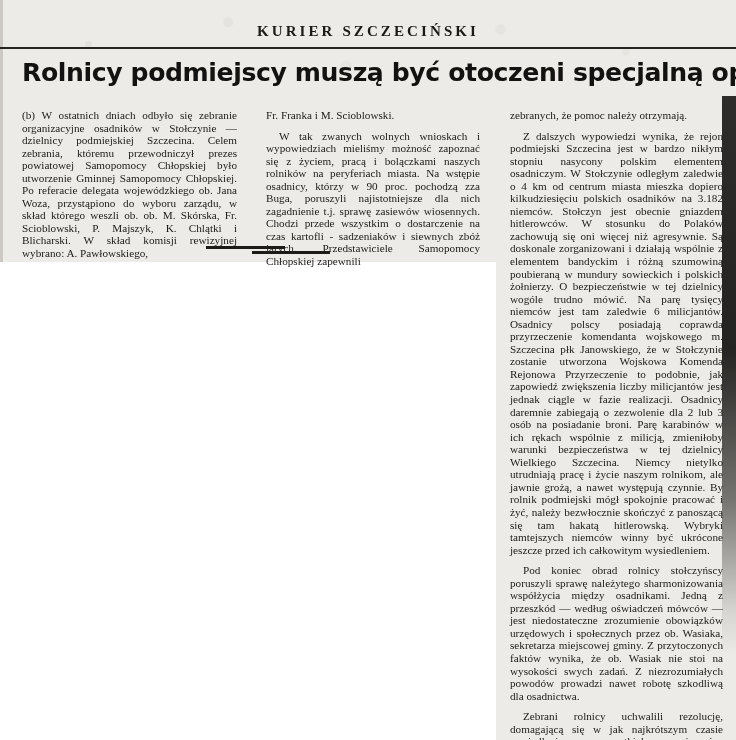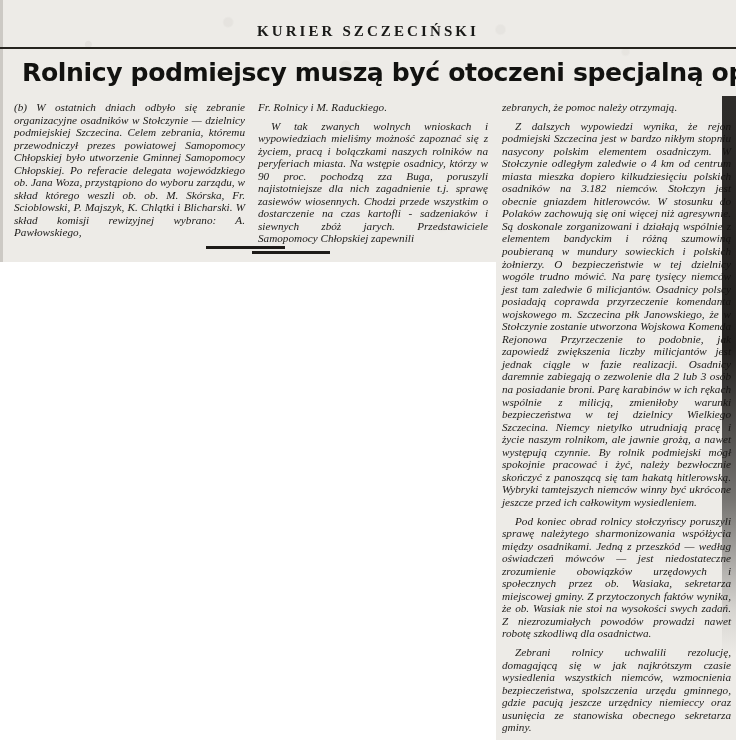--- a/index.html
+++ b/index.html
@@ -137,24 +137,23 @@
     color: #1b1a18;
     text-align: justify;
     -webkit-hyphens: none;
     hyphens: none;
   }
   .col-1 { left: 14px;  width: 231px; }
   .col-2 { left: 258px; width: 230px; }
   .col-3 { left: 502px; width: 229px; }
 
   .col p {
-    margin: 0;
+    margin: 8px;
     text-indent: 13px;
     text-align: justify;
-    font-style: italic;
   }
   .col p.no-indent { text-indent: 0; }
   .col p + p { margin-top: 6px; }
 
   
   .rule-short {
     position: absolute;
     height: 3px;
     background: #1d1b18;
   }
@@ -199,21 +198,21 @@
 
   <div class="bleed">y p y p</div>
 
   <div class="columns">
 
     <div class="col col-1">
       <p class="no-indent">(b) W ostatnich dniach odbyło się zebranie organizacyjne osadników w Stołczynie — dzielnicy podmiejskiej Szczecina. Celem zebrania, któremu przewodniczył prezes powiatowej Samopomocy Chłopskiej było utworzenie Gminnej Samopomocy Chłopskiej. Po referacie delegata wojewódzkiego ob. Jana Woza, przystąpiono do wyboru zarządu, w skład którego weszli ob. ob. M. Skórska, Fr. Scioblowski, P. Majszyk, K. Chlątki i Blicharski. W skład komisji rewizyjnej wybrano: A. Pawłowskiego,</p>
     </div>
 
     <div class="col col-2">
-      <p class="no-indent">Fr. Rolnicy i M. Raduckiego.</p>
+      <p class="no-indent">Fr. Franka i M. Scioblowski.</p>
       <p>W tak zwanych wolnych wnioskach i wypowiedziach mieliśmy możność zapoznać się z życiem, pracą i bolączkami naszych rolników na peryferiach miasta. Na wstępie osadnicy, którzy w 90 proc. pochodzą zza Buga, poruszyli najistotniejsze dla nich zagadnienie t.j. sprawę zasiewów wiosennych. Chodzi przede wszystkim o dostarczenie na czas kartofli - sadzeniaków i siewnych zbóż jarych. Przedstawiciele Samopomocy Chłopskiej zapewnili</p>
     </div>
 
     <div class="col col-3">
       <p class="no-indent">zebranych, że pomoc należy otrzymają.</p>
       <p>Z dalszych wypowiedzi wynika, że rejon podmiejski Szczecina jest w bardzo nikłym stopniu nasycony polskim elementem osadniczym. W Stołczynie odległym zaledwie o 4 km od centrum miasta mieszka dopiero kilkudziesięciu polskich osadników na 3.182 niemców. Stołczyn jest obecnie gniazdem hitlerowców. W stosunku do Polaków zachowują się oni więcej niż agresywnie. Są doskonale zorganizowani i działają wspólnie z elementem bandyckim i różną szumowiną poubieraną w mundury sowieckich i polskich żołnierzy. O bezpieczeństwie w tej dzielnicy wogóle trudno mówić. Na parę tysięcy niemców jest tam zaledwie 6 milicjantów. Osadnicy polscy posiadają coprawda przyrzeczenie komendanta wojskowego m. Szczecina płk Janowskiego, że w Stołczynie zostanie utworzona Wojskowa Komenda Rejonowa Przyrzeczenie to podobnie, jak zapowiedź zwiększenia liczby milicjantów jest jednak ciągle w fazie realizacji. Osadnicy daremnie zabiegają o zezwolenie dla 2 lub 3 osób na posiadanie broni. Parę karabinów w ich rękach wspólnie z milicją, zmieniłoby warunki bezpieczeństwa w tej dzielnicy Wielkiego Szczecina. Niemcy nietylko utrudniają pracę i życie naszym rolnikom, ale jawnie grożą, a nawet występują czynnie. By rolnik podmiejski mógł spokojnie pracować i żyć, należy bezwłocznie skończyć z panoszącą się tam hakatą hitlerowską. Wybryki tamtejszych niemców winny być ukrócone jeszcze przed ich całkowitym wysiedleniem.</p>
       <p>Pod koniec obrad rolnicy stołczyńscy poruszyli sprawę należytego sharmonizowania współżycia między osadnikami. Jedną z przeszkód — według oświadczeń mówców — jest niedostateczne zrozumienie obowiązków urzędowych i społecznych przez ob. Wasiaka, sekretarza miejscowej gminy. Z przytoczonych faktów wynika, że ob. Wasiak nie stoi na wysokości swych zadań. Z niezrozumiałych powodów prowadzi nawet robotę szkodliwą dla osadnictwa.</p>
       <p>Zebrani rolnicy uchwalili rezolucję, domagającą się w jak najkrótszym czasie wysiedlenia wszystkich niemców, wzmocnienia bezpieczeństwa, spolszczenia urzędu gminnego, gdzie pacują jeszcze urzędnicy niemieccy oraz usunięcia ze stanowiska obecnego sekretarza gminy.</p>
     </div>
 

